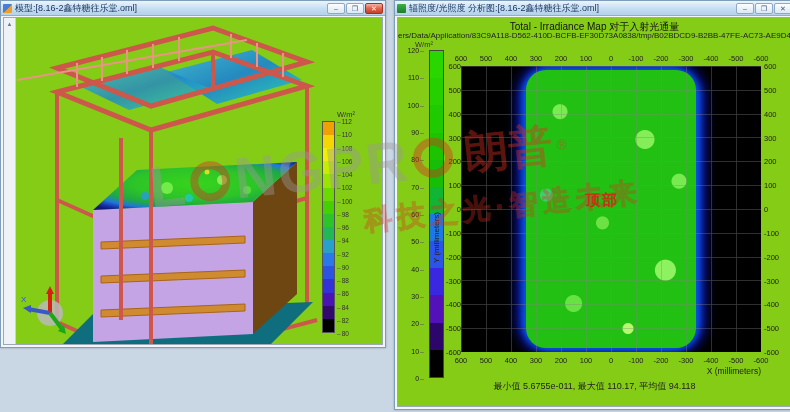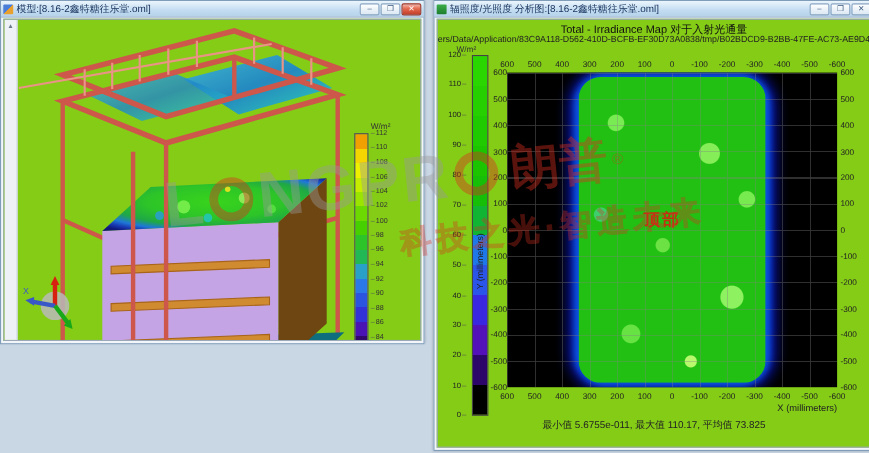--- a/index.html
+++ b/index.html
@@ -1,20 +1,20 @@
 <!DOCTYPE html>
 <html><head>
 <meta charset="utf-8">
 <style>
   * { box-sizing: border-box; margin: 0; padding: 0; }
   html,body { width:790px; height:412px; overflow:hidden; }
   body { font-family: "Liberation Sans", sans-serif; background:#c9d6e4; position:relative; }
 
   .window { position:absolute; border:1px solid #7f9db9; background:#f2f6fb; box-shadow:0 0 2px rgba(0,0,0,.25); }
-  #left-window  { left:0; top:0; width:386px; height:313px; }
+  #left-window  { left:0; top:0; width:386px; height:348px; }
   #right-window { left:394px; top:0; width:401px; height:410px;padding-left:10px; }
 
   .titlebar { position:absolute; left:0; top:0; right:0; height:15px; display:flex; align-items:center;
               background:linear-gradient(#eaf5fd,#c3dcf1 60%,#b4d2ea); border-bottom:1px solid #93aec9;
               padding:0 2px; gap:3px; }
   .titlebar .wicon { width:9px; height:9px; flex:0 0 auto; border-radius:1px; }
   #left-window .wicon  { background:linear-gradient(135deg,#4a7dd8 50%,#e8a030 50%); }
   #right-window .wicon { background:linear-gradient(#3dae4a,#1d7d2c); }
   .titlebar .wtitle { font-size:9px; color:#16325c; white-space:nowrap; overflow:hidden; flex:1; }
   .winbtns { display:flex; gap:1px; }
@@ -330,21 +330,21 @@
         <span style="left: 50%;">0</span>
         <span style="left: 58.3333%;">-100</span>
         <span style="left: 66.6667%;">-200</span>
         <span style="left: 75%;">-300</span>
         <span style="left: 83.3333%;">-400</span>
         <span style="left: 91.6667%;">-500</span>
         <span style="left: 100%;">-600</span>
       </div>
     <div id="xlab">X (millimeters)</div>
 
-    <div id="stats1" class="stats">最小值 5.6755e-011, 最大值 110.17, 平均值 73.825</div>
+    <div id="stats1" class="stats">最小值 5.6755e-011, 最大值 110.17, 平均值 94.118</div>
   </div>
 </div>
 
 <div id="watermark">
   <div class="wm-row1">
     <span class="wm-gray">L</span>
     <span class="wm-ring"></span>
     <span class="wm-gray">NGPR</span>
     <span class="wm-ring"></span>
     <span class="wm-cn">朗普</span>

